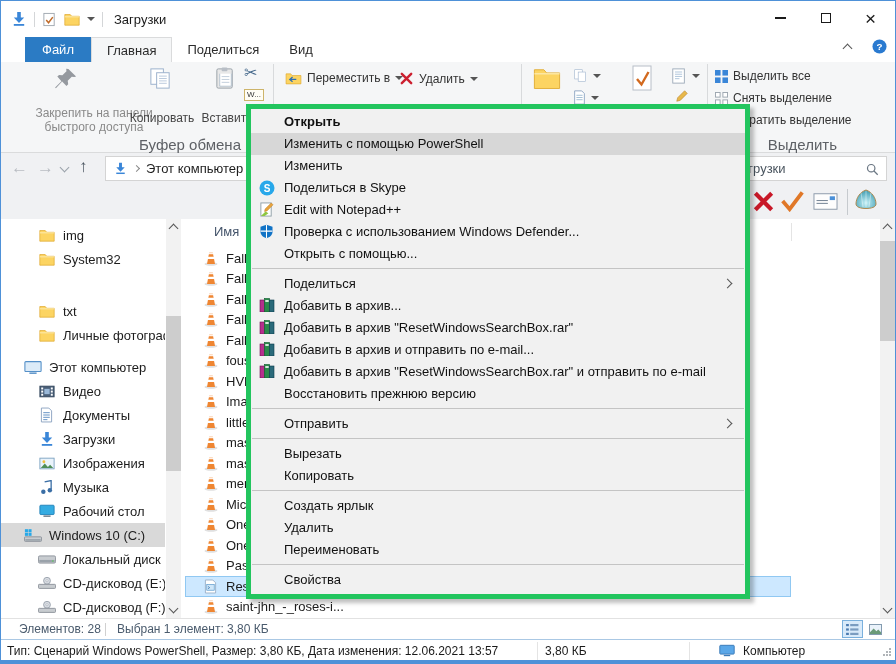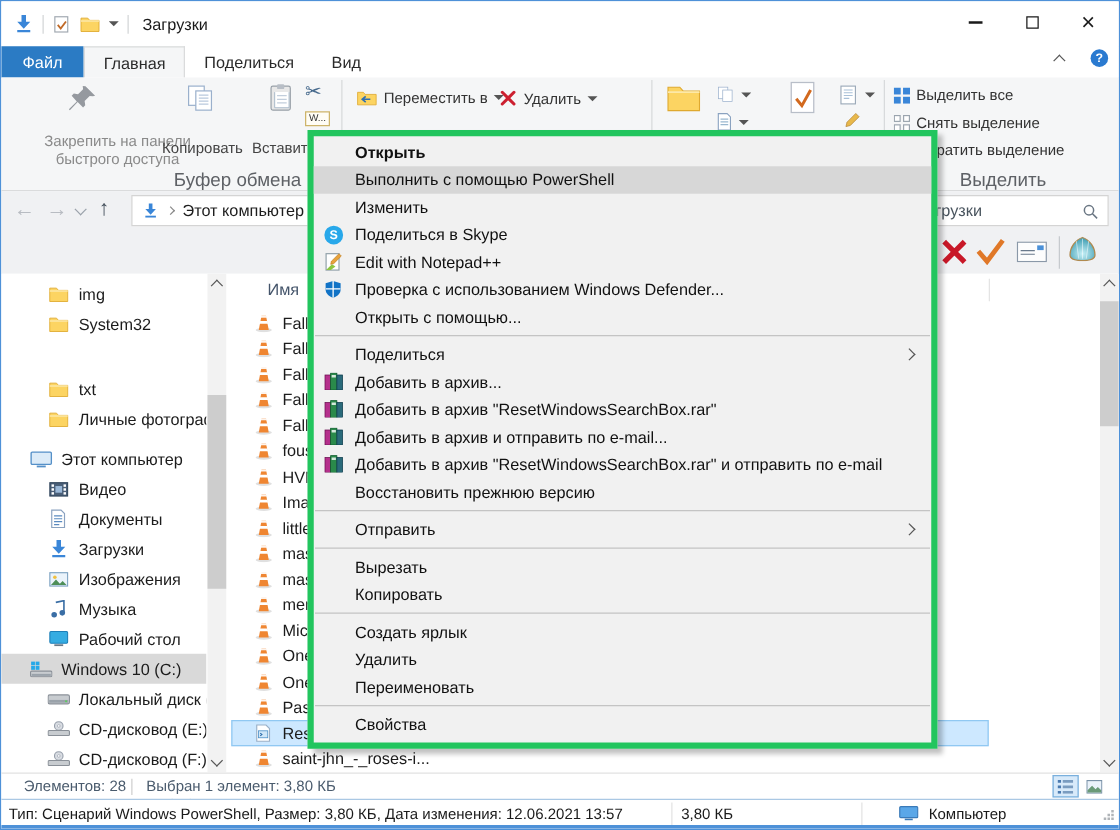--- a/index.html
+++ b/index.html
@@ -15,21 +15,21 @@
   .qat{position:absolute;left:10px;top:8px;height:20px;display:flex;align-items:center;gap:7px;}
   .qat .tsep{width:1px;height:15px;background:#d4d6d8;}
   .win-title{font-size:13px;color:#1a1a1a;margin-left:4px;}
   .wincontrols{position:absolute;right:2px;top:2px;display:flex;}
   .wc{width:45px;height:30px;display:flex;align-items:center;justify-content:center;color:#1a1a1a;cursor:default;}
   .wc .minbar{width:11px;height:1.4px;background:#1a1a1a;}
   .wc .maxbox{width:10px;height:10px;border:1.3px solid #1a1a1a;}
   .wc.close{font-size:19px;line-height:19px;}
 
   
-  .tabsrow{left:0;top:36px;right:0;height:25px;background:#fff;display:flex;padding-left:0;}
+  .tabsrow{left:0;top:36px;right:0;height:25px;background:#fff;display:flex;padding-left:24px;}
   .tab{height:25px;padding:0 15px;font-size:13px;color:#2b2b2b;display:flex;align-items:center;}
   .tab.file{background:#2b7bc4;color:#fff;padding:0 17px;}
   .tab.active{background:#f5f6f7;border:1px solid #dadbdc;border-bottom:none;}
   .ribbon-collapse{position:absolute;right:40px;top:42px;width:9px;height:9px;}
   .chev{display:inline-block;width:7px;height:7px;border-right:1.5px solid #555;border-bottom:1.5px solid #555;}
   .chev.up{transform:rotate(-135deg);}
   .chev.down{transform:rotate(45deg);}
 
   
   .ribbon{left:0;top:61px;right:0;height:91px;background:#f5f6f7;border-bottom:1px solid #dadbdc;}
@@ -735,21 +735,21 @@
       </div>
     <div class="scrollbar" style="left:879px;">
       <span class="sb-up chev up"></span>
       <div class="thumb" style="top:22px;height:100px;"></div>
       <span class="sb-down chev down"></span>
     </div>
   </div>
 
   <div class="ctxmenu" id="ctx-menu">
       <div class="menu-item bold"><span class="mi-label">Открыть</span></div>
-      <div class="menu-item hl"><span class="mi-label">Выполнить с помощью PowerShell</span></div>
+      <div class="menu-item hl"><span class="mi-label">Изменить с помощью PowerShell</span></div>
       <div class="menu-item"><span class="mi-label">Изменить</span></div>
       <div class="menu-item"><span class="mi-icon icon">
           <svg viewBox="0 0 16 16" width="16" height="16">
             <circle cx="8" cy="8" r="7.5" fill="#28a8ea"></circle>
             <text x="8" y="11.6" text-anchor="middle" font-size="10" font-weight="bold" fill="#fff" font-family="Liberation Sans">S</text>
           </svg>
         </span><span class="mi-label">Поделиться в Skype</span></div>
       <div class="menu-item"><span class="mi-icon icon">
           <svg viewBox="0 0 16 16" width="15" height="15">
             <rect x="2" y="1" width="11" height="14" fill="#fff" stroke="#90a0a8"></rect>

